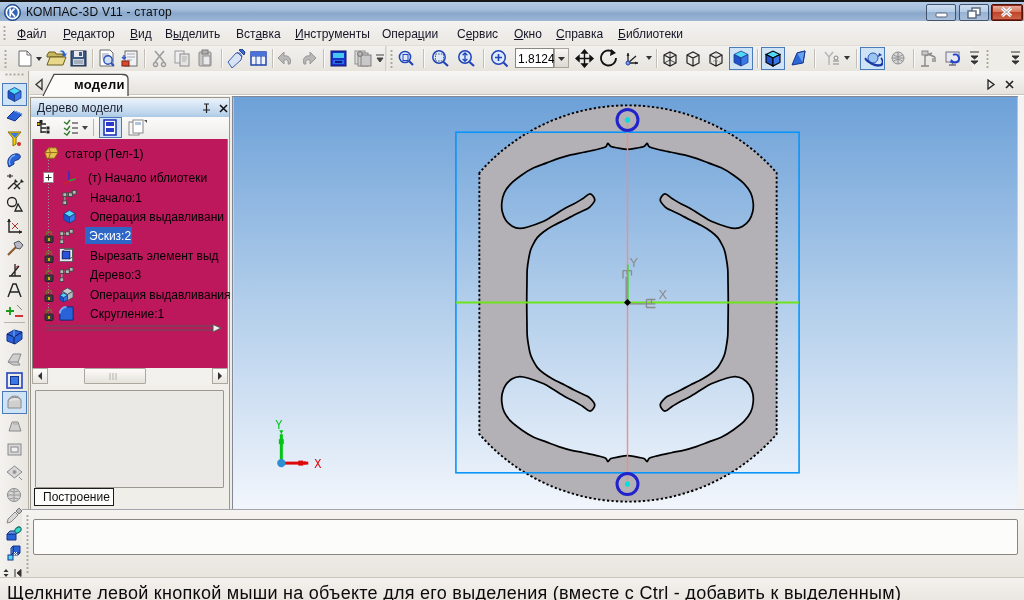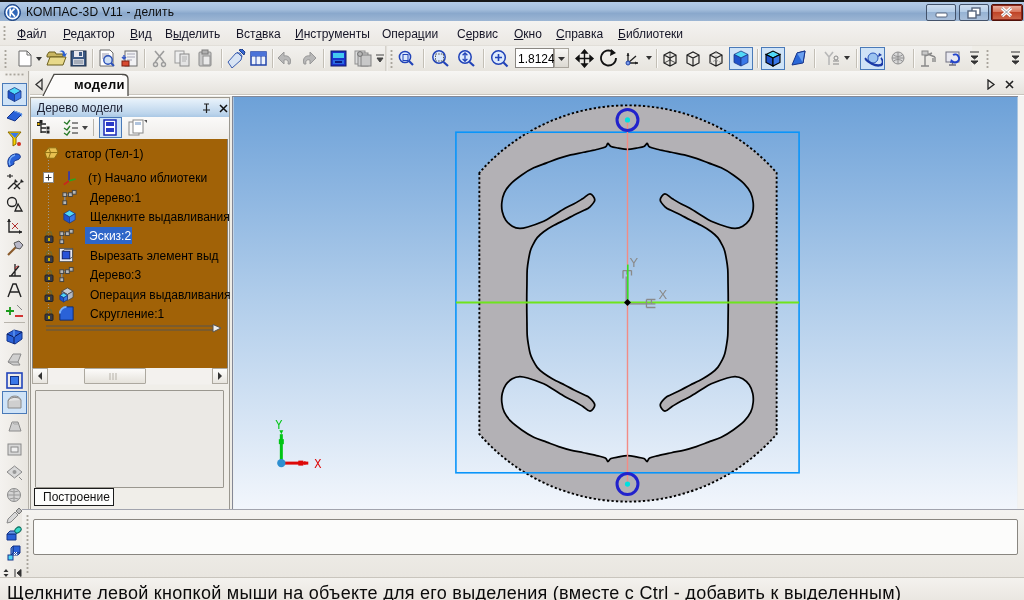--- a/index.html
+++ b/index.html
@@ -33,21 +33,21 @@
 #doctab-label{position:absolute;left:44px;top:6px;font-size:13px;font-weight:bold;color:#090909;letter-spacing:.3px}
 
 #lefttb{left:0;top:71px;width:29px;height:506px;background:linear-gradient(90deg,#f4f2ef,#e9e6e0);
  border-right:1px solid #b4b0a8}
 .lic{position:absolute;left:5px;width:19px;height:19px}
 
 #treepanel{left:30px;top:97px;width:200px;height:479px;background:#f0eee9;border:1px solid #9a978f}
 #treehdr{left:0;top:1px;width:198px;height:18px;
  background:linear-gradient(#e8f2fb,#bdd5ec 80%,#aac8e5);font-size:12px;color:#1c2033}
 #treetools{left:0;top:19px;width:198px;height:21px;background:linear-gradient(#fbfaf9,#efedea)}
-#treebox{left:1px;top:41px;width:196px;height:246px;background:#a16207;border:1px solid #827f79;border-top:none}
+#treebox{left:1px;top:41px;width:196px;height:246px;background:#be185d;border:1px solid #827f79;border-top:none}
 .trow{position:absolute;left:0;font-size:12px;color:#000;white-space:nowrap}
 #hscroll{left:1px;top:270px;width:196px;height:17px;background:#f1efec}
 #lowerbox{left:4px;top:292px;width:189px;height:98px;background:#ebe9e5;border:1px solid #9a978f;border-radius:1px}
 #ptab{left:3px;top:390px;width:80px;height:18px;background:#fdfdfc;border:1px solid #1c1c1c;font-size:12px;color:#111}
 
 #viewport{left:232px;top:96px;width:786px;height:413px;border-top:1px solid #848896;border-left:1px solid #848896}
 
 #bottompanel{left:22px;top:509px;width:1002px;height:68px;background:linear-gradient(#f4f3f0,#e9e6e0);
  border-top:1px solid #a2a4ae}
 #bottomfield{position:absolute;left:11px;top:9px;width:985px;height:36px;background:#fcfcfb;
@@ -58,21 +58,21 @@
 #statusbar span{position:absolute;left:7px;top:5px;font-size:18px;color:#0a0a0a;letter-spacing:.28px}
 </style></head>
 <body>
 
 <div class="abs" id="titlebar">
  <svg class="abs" style="left:4px;top:2px" width="17" height="17" viewBox="0 0 17 17">
   <circle cx="8.5" cy="8.5" r="8" fill="#2f66b8" stroke="#1c3f78" stroke-width="1"></circle>
   <circle cx="8.5" cy="8.5" r="6.1" fill="none" stroke="#fff" stroke-width="1.6"></circle>
   <path d="M6.2,4.5 V12.5 M6.4,8.6 L10.6,4.7 M6.8,8.2 L11,12.6" stroke="#fff" stroke-width="1.7" fill="none"></path>
  </svg>
- <span class="abs" id="title-text">КОМПАС-3D V11 - делить</span>
+ <span class="abs" id="title-text">КОМПАС-3D V11 - статор</span>
  <div class="abs winbtn" style="left:926px;width:30px"><svg width="28" height="15">
         <rect x="9" y="8" width="11" height="4" rx="1" fill="#fff" stroke="#56647c"></rect>
       </svg></div>
  <div class="abs winbtn" style="left:959px;width:30px"><svg width="28" height="15">
         <rect x="12" y="3" width="8" height="7" fill="#fff" stroke="#56647c" stroke-width="1.4"></rect>
         <rect x="8" y="6" width="8" height="7" fill="#fff" stroke="#56647c" stroke-width="1.4"></rect>
       </svg></div>
  <div class="abs winbtn" id="btn-close" style="left:991px;width:32px"><svg width="30" height="15">
         <path d="M10,3 L19,11 M19,3 L10,11" stroke="#fff" stroke-width="3.2"></path>
         <path d="M10,3 L19,11 M19,3 L10,11" stroke="#3f3f4f" stroke-width="1" fill="none" opacity=".5"></path>
@@ -469,27 +469,27 @@
         <path d="M8.5,12.5 L15.5,10.5" stroke="#22aa22" stroke-width="1.6" fill="none"></path>
       </svg>
   <span class="trow" style="left:55px;top:32px">(т) Начало иблиотеки</span>
   <svg class="abs" style="left:28px;top:50px" width="17" height="17" viewBox="0 0 18 18">
         <path d="M4,14 V6 H10 L14,3.5" fill="none" stroke="#8a8a8a" stroke-width="1.7"></path>
         <rect x="2" y="12.5" width="4" height="4" fill="#b8b8b8" stroke="#444"></rect>
         <rect x="2" y="4" width="4" height="4" fill="#b8b8b8" stroke="#444"></rect>
         <rect x="8" y="4" width="4" height="4" fill="#b8b8b8" stroke="#444"></rect>
         <rect x="12" y="1.5" width="4" height="4" fill="#b8b8b8" stroke="#444"></rect>
       </svg>
-  <span class="trow" style="left:57px;top:52px">Дерево:1</span>
+  <span class="trow" style="left:57px;top:52px">Начало:1</span>
   <svg class="abs" style="left:28px;top:69px" width="17" height="17" viewBox="0 0 18 18">
         <path d="M3,6 L9,2.5 L15,6 L9,9.5 Z" fill="#50d8f8" stroke="#1a3a88" stroke-width=".8"></path>
         <path d="M3,6 L9,9.5 V16 L3,12.5 Z" fill="#1f52cc" stroke="#1a3a88" stroke-width=".8"></path>
         <path d="M15,6 L9,9.5 V16 L15,12.5 Z" fill="#3a78e8" stroke="#1a3a88" stroke-width=".8"></path>
       </svg>
-  <span class="trow" style="left:57px;top:71px">Щелкните выдавливания</span>
+  <span class="trow" style="left:57px;top:71px">Операция выдавливани</span>
   <svg class="abs" style="left:10px;top:91px" width="12" height="14" viewBox="0 0 12 14">
         <path d="M3.5,6 V4 a2.5,2.5 0 0 1 5,0 V6" fill="none" stroke="#776a2a" stroke-width="1.5"></path>
         <rect x="2" y="6" width="8" height="6.5" rx="1" fill="#3a3a44" stroke="#222"></rect>
         <rect x="5" y="8" width="2" height="3" fill="#c8b400"></rect>
       </svg>
   <svg class="abs" style="left:25px;top:89px" width="17" height="17" viewBox="0 0 18 18">
         <path d="M4,14 V6 H10 L14,3.5" fill="none" stroke="#8a8a8a" stroke-width="1.7"></path>
         <rect x="2" y="12.5" width="4" height="4" fill="#b8b8b8" stroke="#444"></rect>
         <rect x="2" y="4" width="4" height="4" fill="#b8b8b8" stroke="#444"></rect>
         <rect x="8" y="4" width="4" height="4" fill="#b8b8b8" stroke="#444"></rect>

